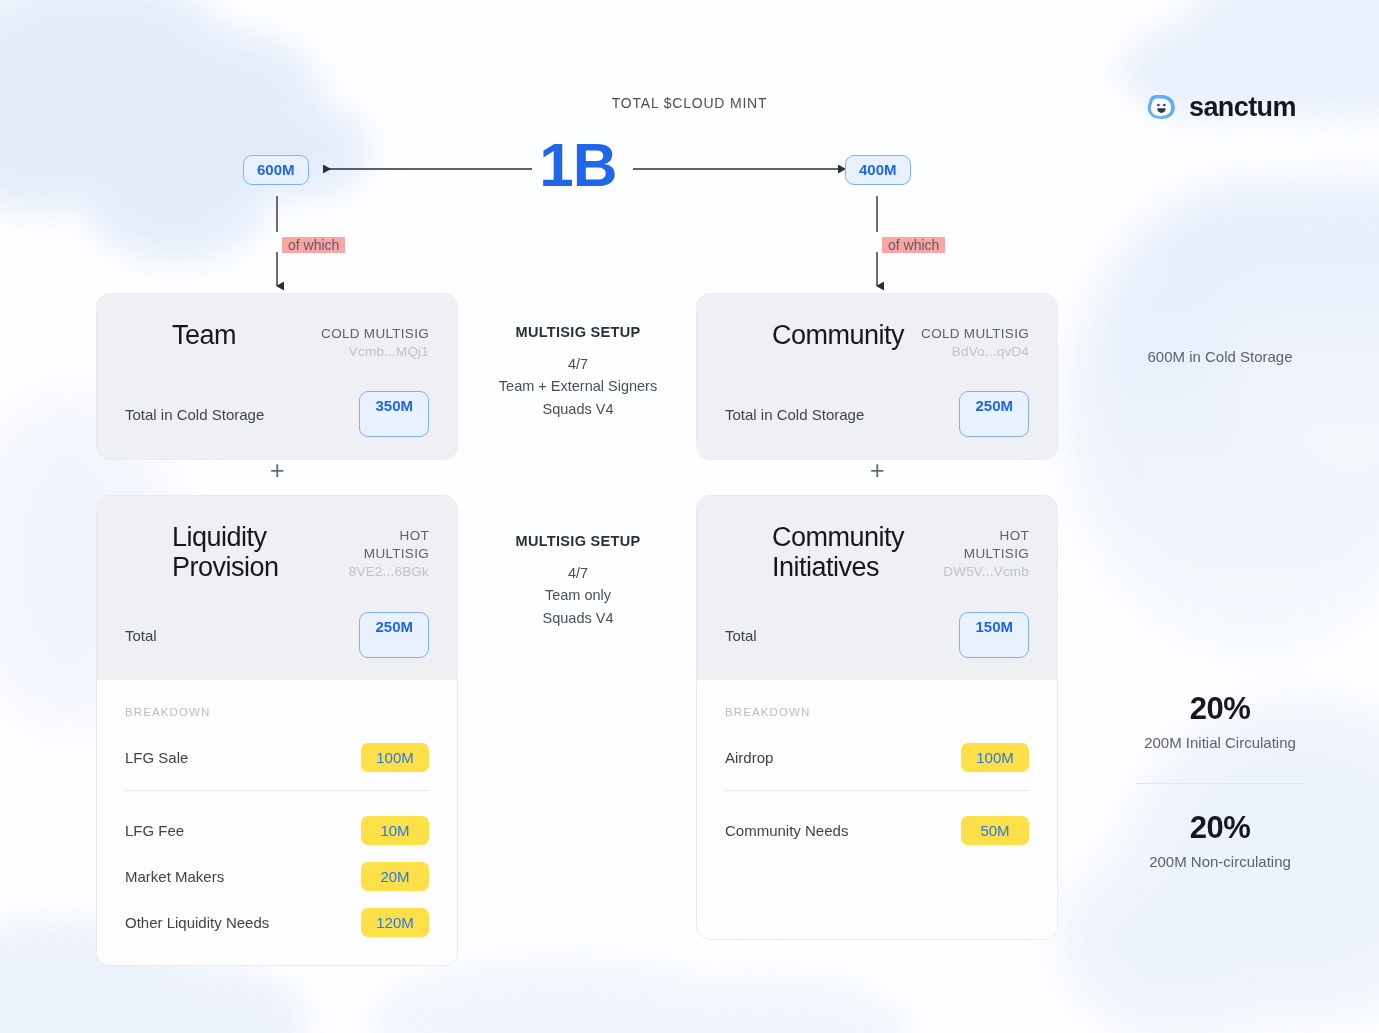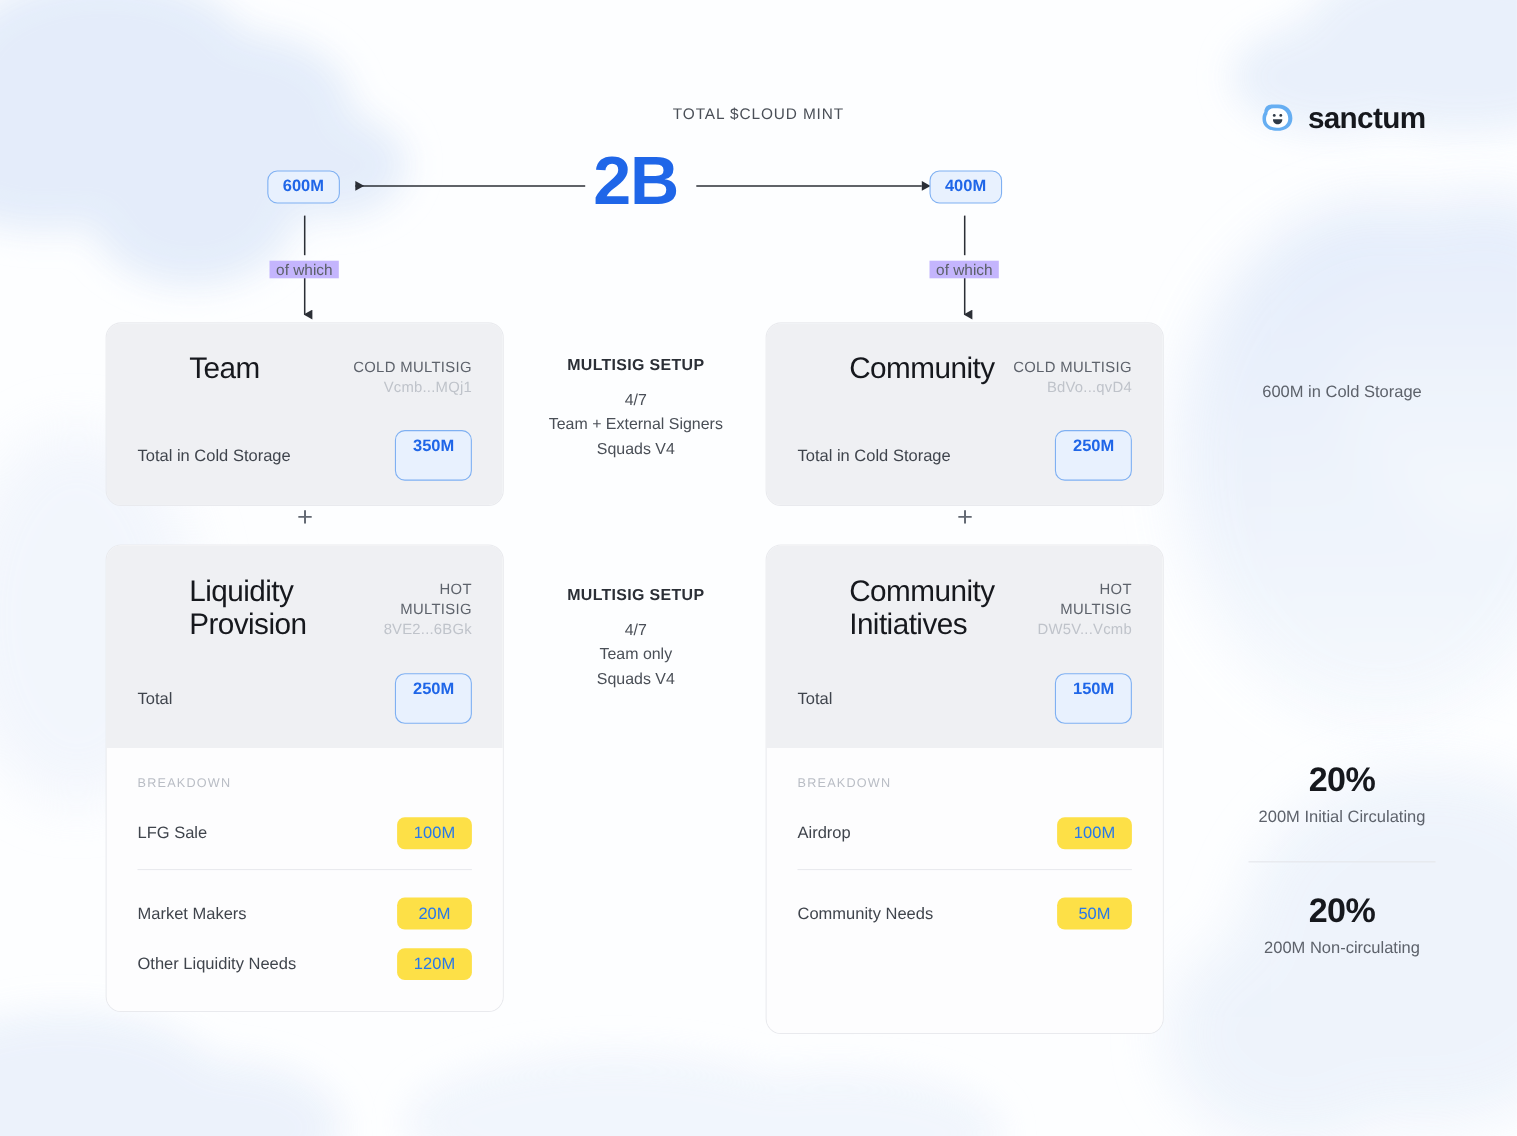--- a/index.html
+++ b/index.html
@@ -97,22 +97,23 @@
     position: absolute;
     inset: 0;
     width: 1379px; height: 1033px;
     pointer-events: none;
   }
 
   .of-which {
     position: absolute;
     font-size: 14px;
     color: #5b6068;
-    background: #c4b5fd;
+    background: #fca5a5;
     padding: 0 6px;
+    margin-left: 37px;
   }
   #ofwhich-left  { left: 245px; top: 237px; }
   #ofwhich-right { left: 845px; top: 237px; }
 
   .plus-sign {
     position: absolute;
     font-size: 25px;
     color: #636973;
     line-height: 1;
     font-weight: 400;
@@ -354,21 +355,21 @@
     <line x1="277" y1="252" x2="277" y2="286" stroke="#2b2f36" stroke-width="1.4" marker-end="url(#arrD)"></line>
 
     <line x1="877" y1="196" x2="877" y2="232" stroke="#2b2f36" stroke-width="1.4"></line>
     <line x1="877" y1="252" x2="877" y2="286" stroke="#2b2f36" stroke-width="1.4" marker-end="url(#arrD)"></line>
   </svg>
 
   <div class="total-label">
     <span class="total-label-inner">TOTAL $CLOUD MINT</span>
   </div>
 
-  <div class="big-number">2B</div>
+  <div class="big-number">1B</div>
 
   <div class="logo">
     <svg class="logo-mark" viewBox="0 0 40 40" xmlns="http://www.w3.org/2000/svg">
       <path d="M12 6 C7 6 4 9.2 4 14 C2.6 16 2 18.3 2 21 C2 29.2 8.6 34 17.5 34
                C27.5 34 34 28.8 34 20.5 C34 12 27.8 6 19 6 Z" fill="#66aef2"></path>
       <path d="M13.5 10 C9.6 10 7.2 12.6 7.2 16.3 C6.2 17.8 5.8 19.5 5.8 21.4
                C5.8 27.4 10.8 30.8 17.4 30.8 C24.6 30.8 29.6 27 29.6 21
                C29.6 14.6 25 10 18.4 10 Z" fill="#ffffff"></path>
       <circle cx="14.6" cy="17.6" r="1.5" fill="#2f3a47"></circle>
       <circle cx="21.6" cy="17.6" r="1.5" fill="#2f3a47"></circle>
@@ -433,20 +434,24 @@
       </div>
     </div>
     <div class="card-breakdown">
       <div class="breakdown-label">BREAKDOWN</div>
       <div class="bd-row">
         <span class="bd-label">LFG Sale</span>
         <span class="badge-soft">100M</span>
       </div>
       <div class="bd-divider"></div>
       <div class="bd-row">
+        <span class="bd-label">LFG Fee</span>
+        <span class="badge-soft">10M</span>
+      </div>
+      <div class="bd-row">
         <span class="bd-label">Market Makers</span>
         <span class="badge-soft">20M</span>
       </div>
       <div class="bd-row">
         <span class="bd-label">Other Liquidity Needs</span>
         <span class="badge-soft">120M</span>
       </div>
     </div>
   </div>
 

